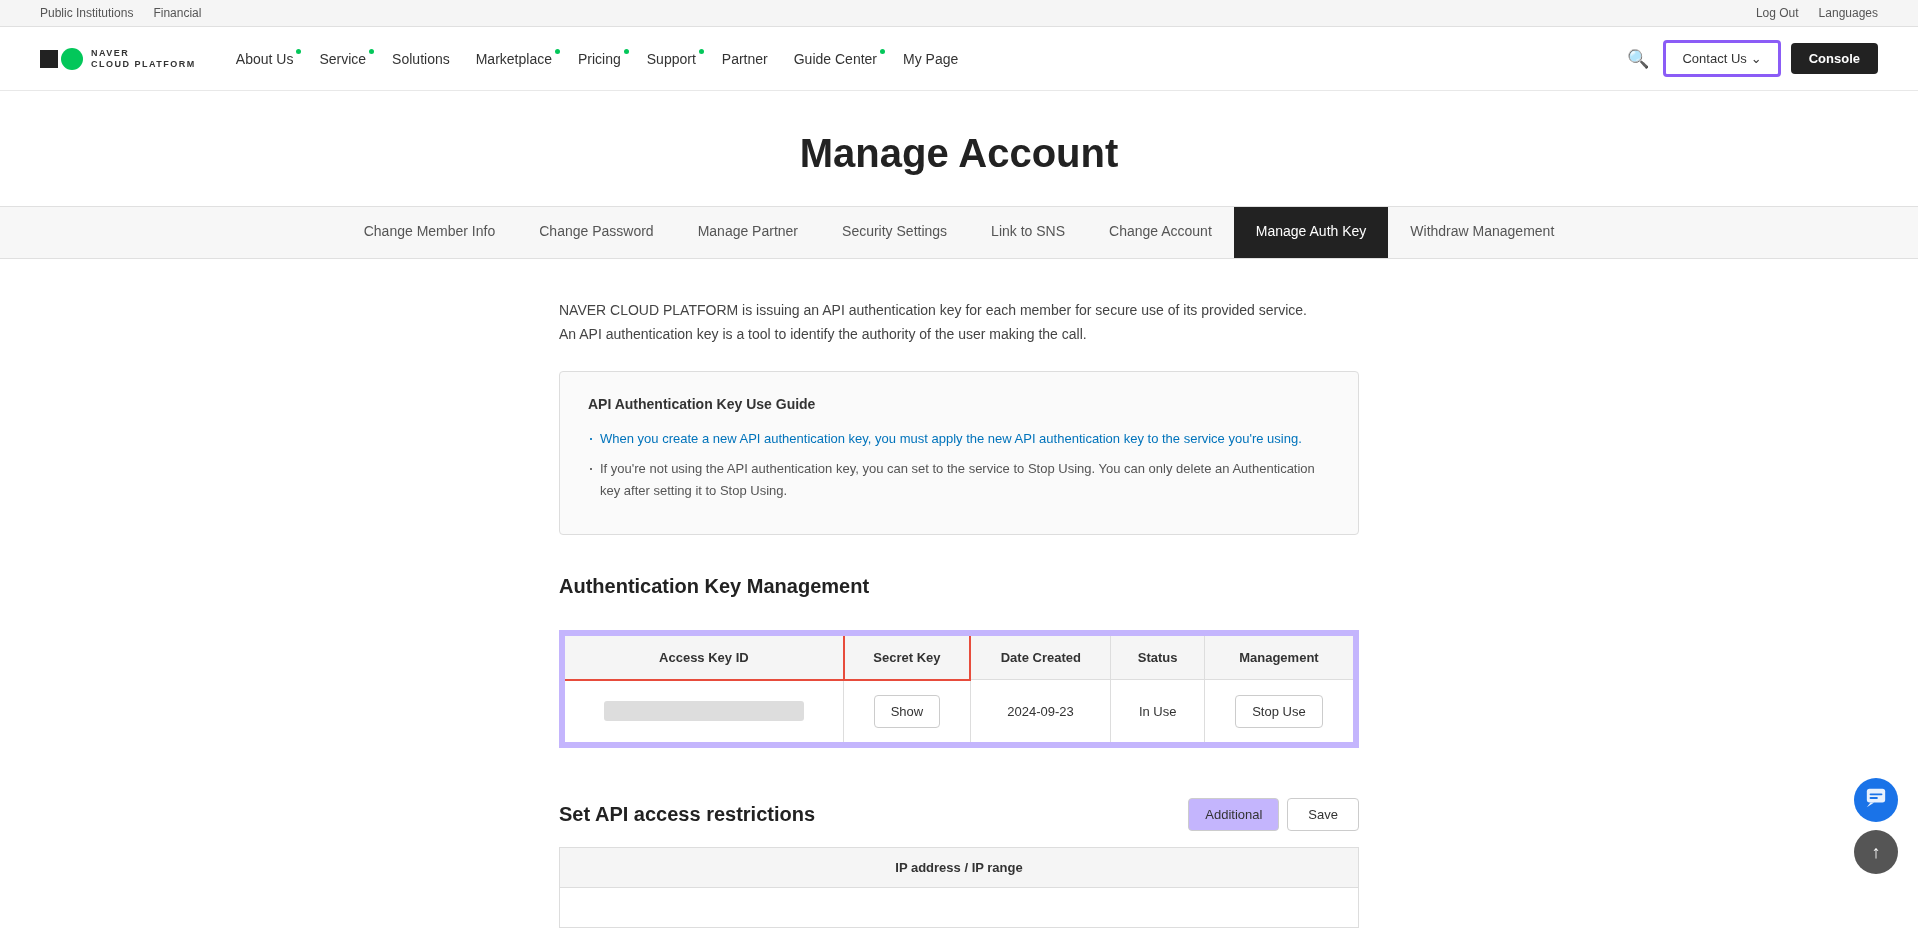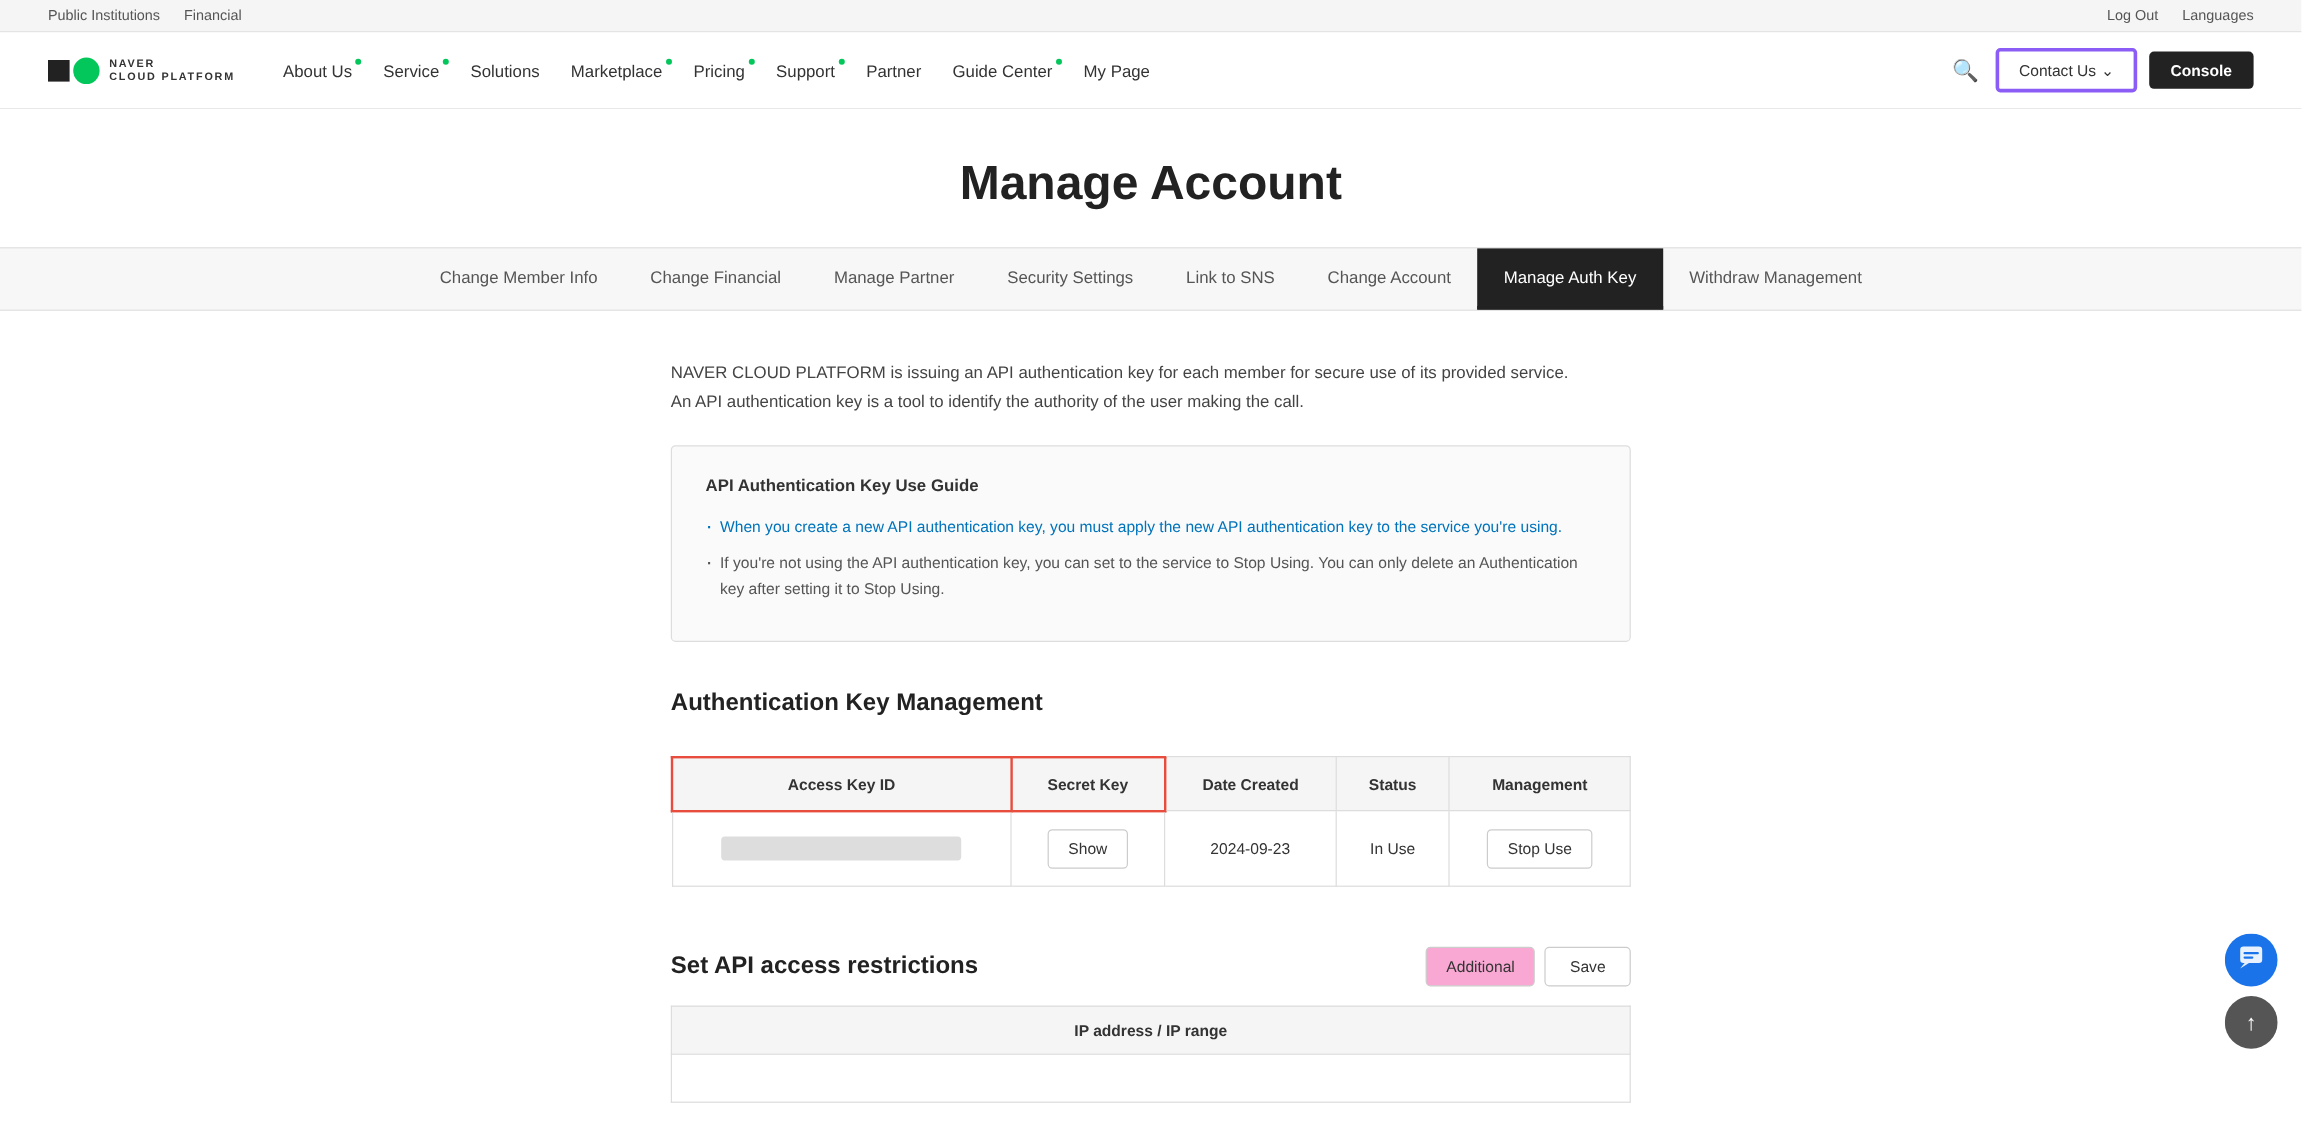--- a/index.html
+++ b/index.html
@@ -236,21 +236,21 @@
       border-radius: 4px;
       cursor: pointer;
       font-size: 13px;
       color: #333;
     }
 
     
     .auth-table {
       width: 100%;
       border-collapse: collapse;
-      border: 1px solid #c4b5fd;
+      border: 6px solid #c4b5fd;
       margin-bottom: 50px;
       margin-top: 32px;
     }
     .auth-table th {
       background: #f5f5f5;
       border: 1px solid #ddd;
       padding: 14px 20px;
       font-size: 13px;
       font-weight: 600;
       color: #333;
@@ -291,21 +291,21 @@
     .restrictions-title {
       font-size: 20px;
       font-weight: 700;
       color: #222;
     }
     .btn-group {
       display: flex;
       gap: 8px;
     }
     .btn-primary {
-      background: #f9a8d4;
+      background: #c4b5fd;
       border: 1px solid #ccc;
       padding: 8px 16px;
       border-radius: 4px;
       cursor: pointer;
       font-size: 13px;
       color: #333;
     }
     .btn-save {
       background: #fff;
       border: 1px solid #ccc;
@@ -437,21 +437,21 @@
   </div>
 </nav>
 
 <div class="page-header">
   <h1>Manage Account</h1>
 </div>
 
 <div class="sub-nav">
   <div class="sub-nav-inner">
     <a class="sub-nav-item">Change Member Info</a>
-    <a class="sub-nav-item">Change Financial</a>
+    <a class="sub-nav-item">Change Password</a>
     <a class="sub-nav-item">Manage Partner</a>
     <a class="sub-nav-item">Security Settings</a>
     <a class="sub-nav-item">Link to SNS</a>
     <a class="sub-nav-item">Change Account</a>
     <a class="sub-nav-item active">Manage Auth Key</a>
     <a class="sub-nav-item">Withdraw Management</a>
   </div>
 </div>
 
 <div class="content">

